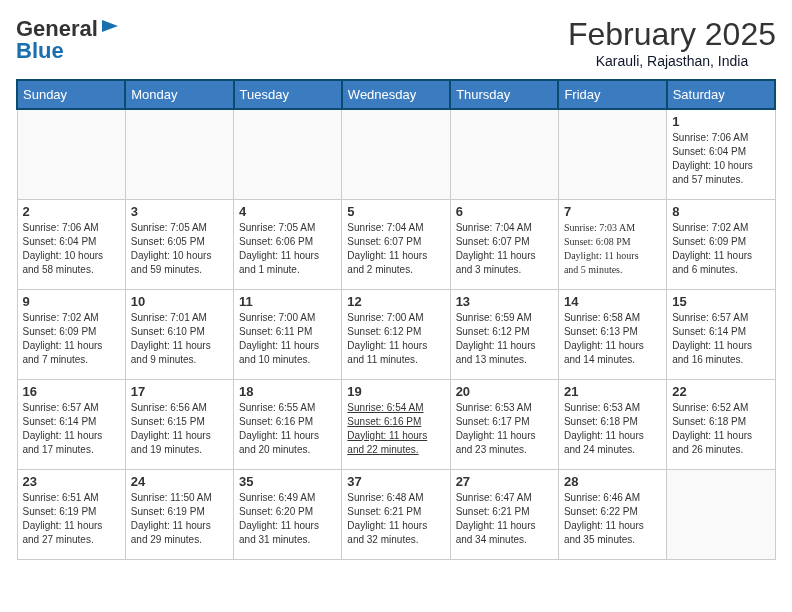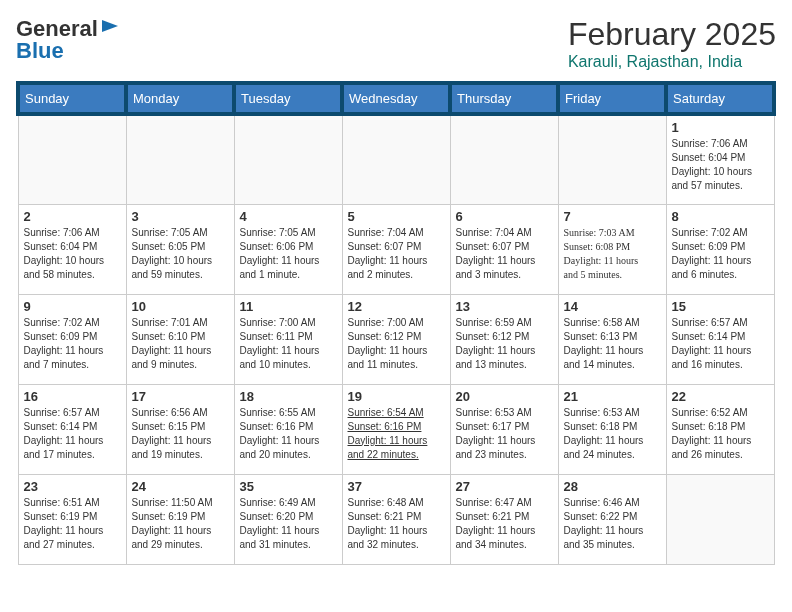--- a/index.html
+++ b/index.html
@@ -20,44 +20,44 @@
       display: flex;
       align-items: center;
     }
     .logo-general { color: #333; }
     .logo-icon {
       width: 20px;
       height: 20px;
       margin-left: 2px;
     }
     .title-block {
-      text-align: left;
+      text-align: center;
     }
     .month-title {
       font-size: 32px;
       font-weight: normal;
       color: #333;
     }
     .location {
-      font-size: 16px;
-      color: #0f766e;
+      font-size: 14px;
+      color: #0f172a;
     }
     .calendar {
       width: 100%;
       border-collapse: collapse;
       border: 1px solid #ccc;
     }
     .calendar th {
       background: #3b7bbf;
       color: #fff;
       font-size: 13px;
       font-weight: normal;
       padding: 6px 5px;
       text-align: left;
-      border: 4px solid #0c4a6e;
+      border: 2px solid #0c4a6e;
     }
     .calendar td {
       border: 1px solid #ccc;
       vertical-align: top;
       padding: 4px 5px;
       width: calc(100%/7);
       height: 90px;
       font-size: 10.5px;
       color: #333;
       background: #fff;

